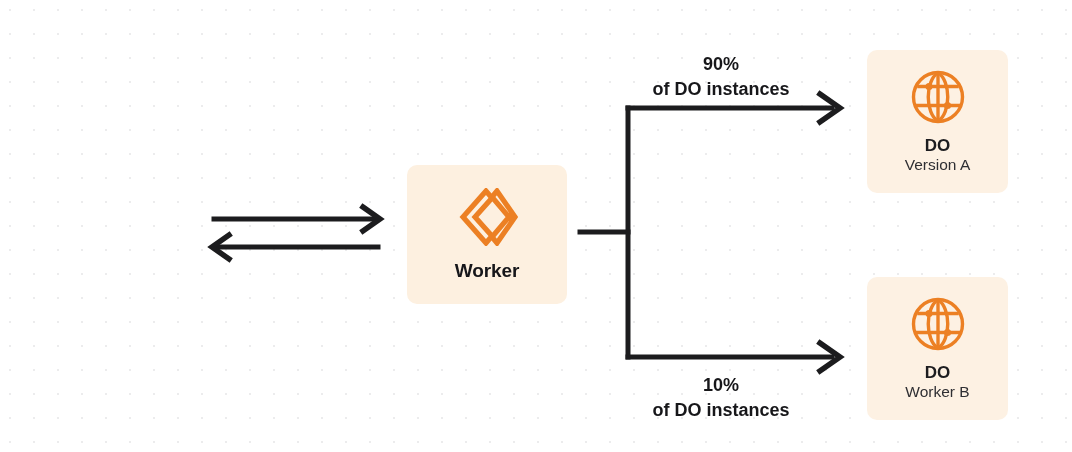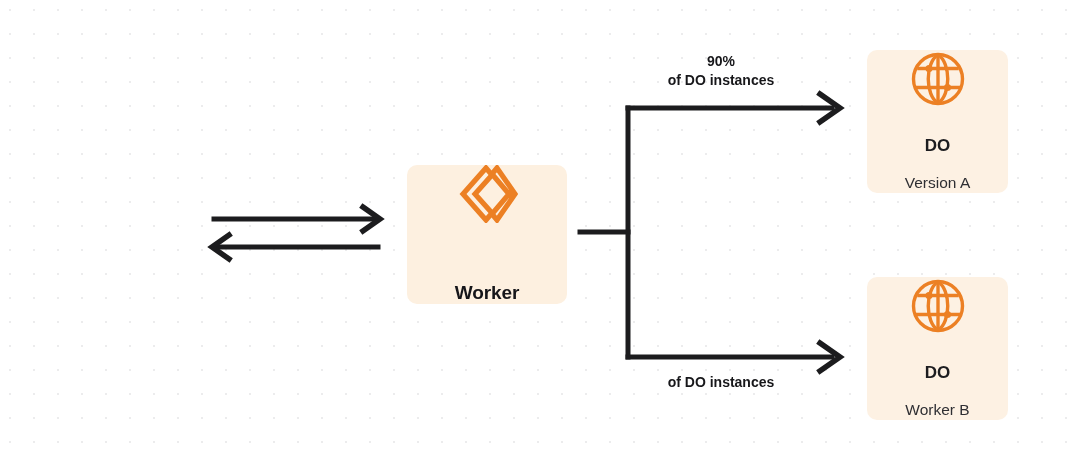--- a/index.html
+++ b/index.html
@@ -20,21 +20,21 @@
     -webkit-font-smoothing: antialiased;
   }
 
   .node {
     position: absolute;
     box-sizing: border-box;
     border-radius: 10px;
     display: flex;
     flex-direction: column;
     align-items: center;
-    justify-content: space-between;
+    justify-content: center;
   }
 
   .node-client {
     left: 42px;
     top: 165px;
     width: 143px;
     height: 138px;
     background: #f4f4f6;
   }
   .node-worker {
@@ -84,21 +84,21 @@
   .icon-wrap {
     display: block;
     line-height: 0;
   }
   .icon-worker { margin-bottom: 14px; }
   .icon-globe  { margin-bottom: 10px; }
 
   .edge-label {
     position: absolute;
     text-align: center;
-    font-size: 14px;
+    font-size: 18px;
     font-weight: 700;
     color: #17171a;
     line-height: 1.38;
     white-space: nowrap;
   }
   .lbl-top { left: 602px; top: 52px; width: 238px; }
   .lbl-bottom { left: 602px; top: 373px; width: 238px; }
 
   svg.wires {
     position: absolute;
@@ -155,20 +155,21 @@
       <path class="wire-head" d="M 820 343 L 840 357 L 820 371"></path>
     </g>
   </svg>
 
   <div class="edge-label lbl-top">
     <div>90%</div>
     <div>of DO instances</div>
   </div>
 
   <div class="edge-label lbl-bottom">
+    <div>10%</div>
     <div>of DO instances</div>
   </div>
 
 
   <div class="node node-worker">
     <span class="icon-wrap icon-worker">
       <svg width="62" height="58" viewBox="0 0 62 58" aria-hidden="true">
         <g fill="none" stroke="#ec8024" stroke-width="5.2" stroke-linejoin="miter" stroke-linecap="butt">
           <path d="M 30 3 L 7 29 L 30 55 L 36 48 L 19 29 L 36 10 Z"></path>
           <path d="M 41 3 L 36 9 L 53 29 L 36 49 L 41 55 L 59 29 Z"></path>

